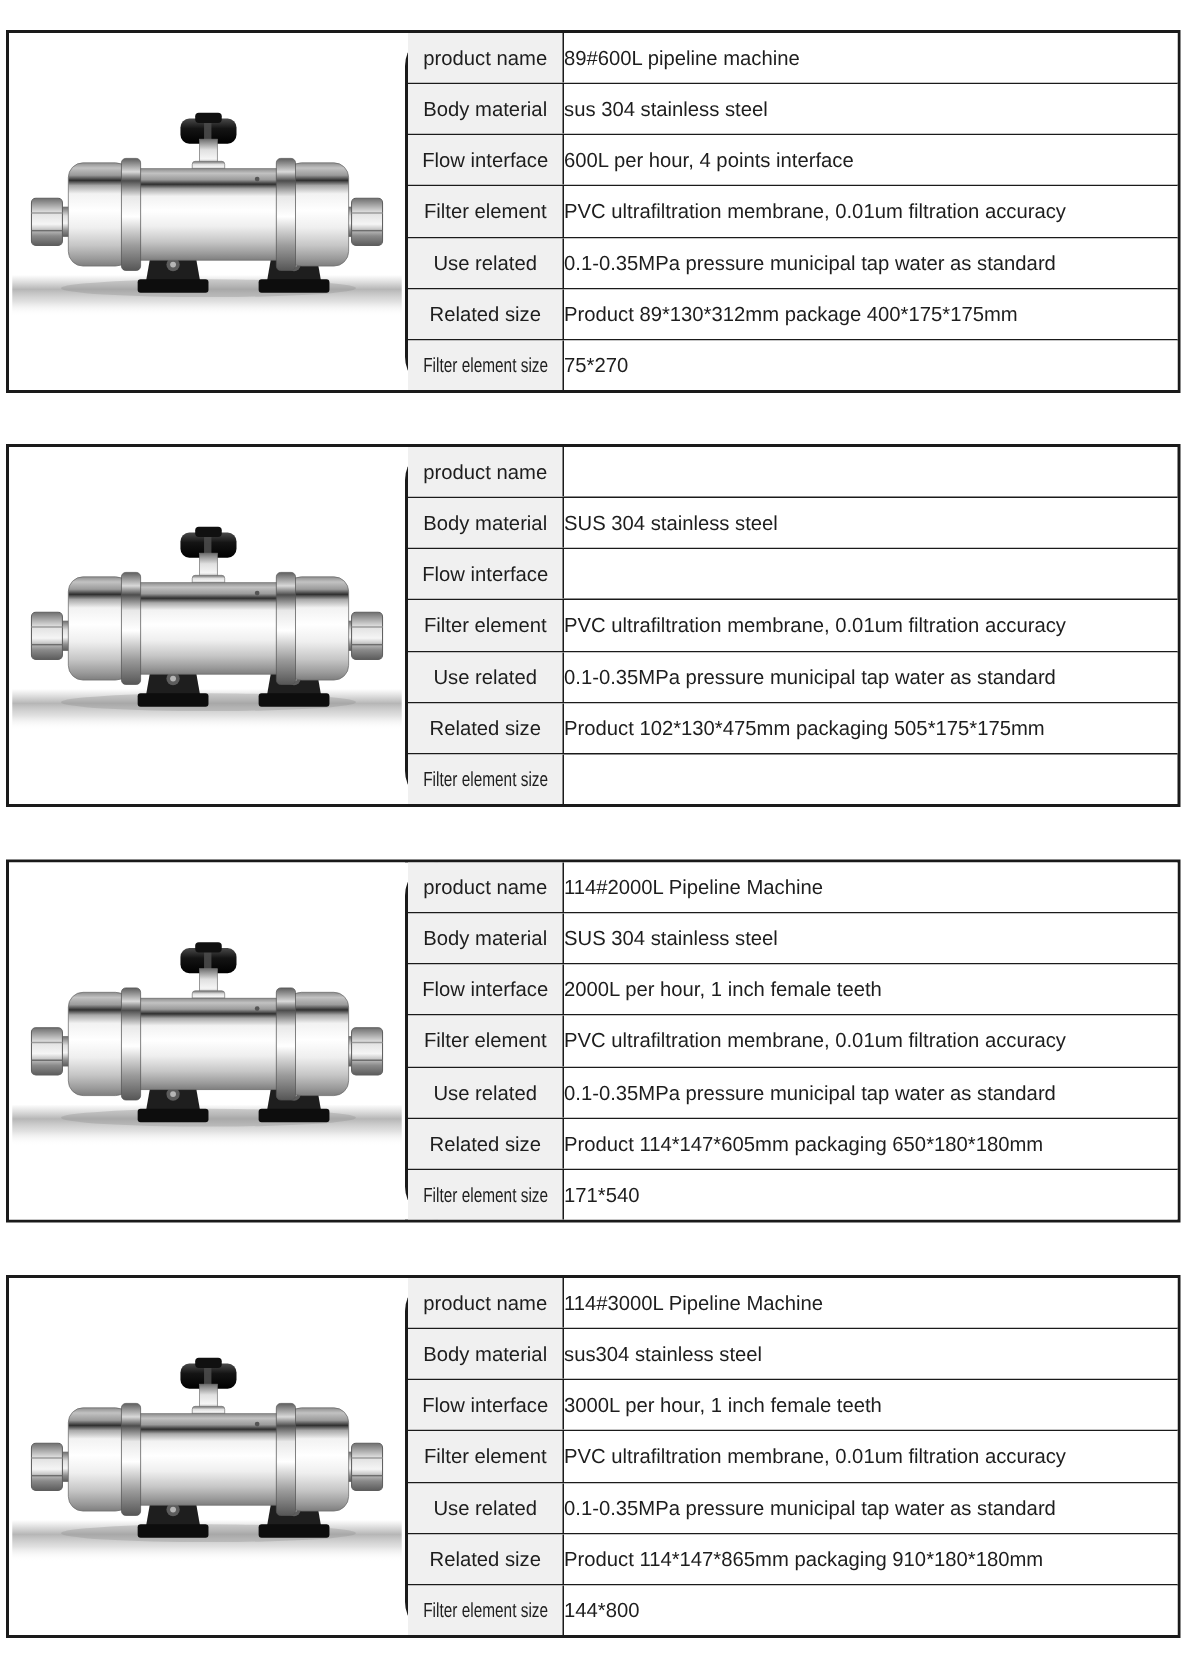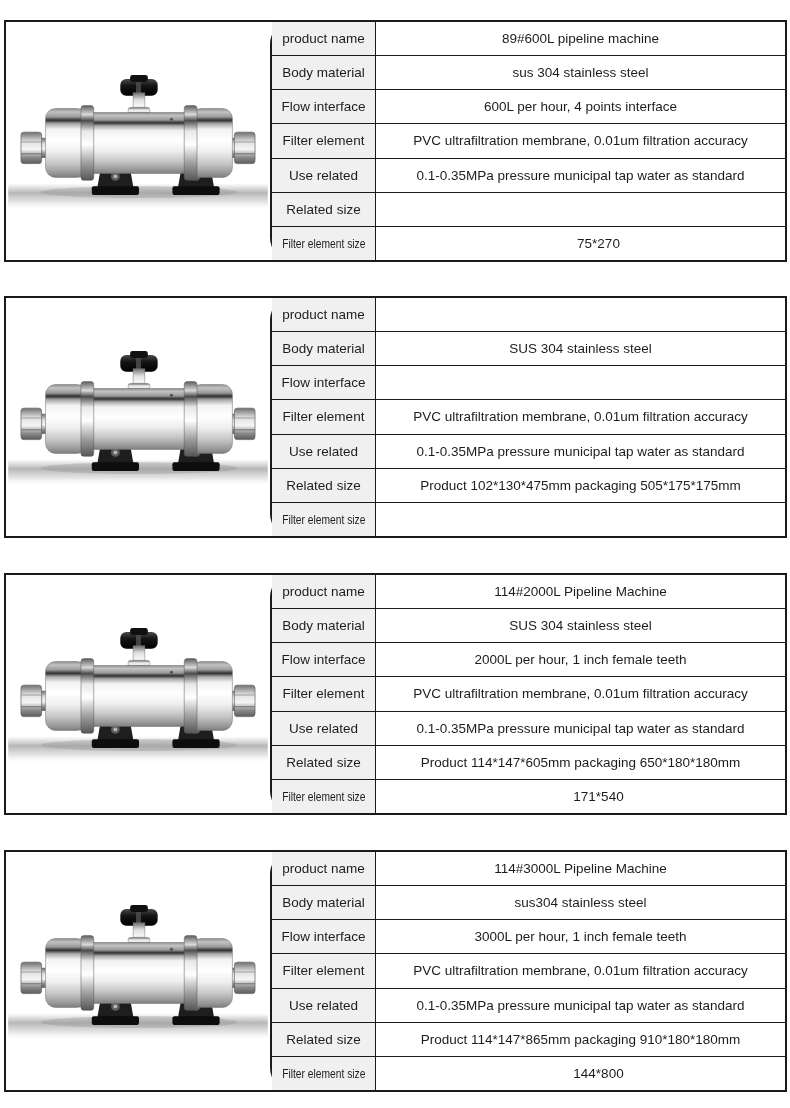--- a/index.html
+++ b/index.html
@@ -28,33 +28,33 @@
     background: #ffffff;
   }
   .photo svg { display: block; width: 100%; height: 100%; }
 
   .spec-table {
     flex: 1 1 auto;
     border-left: 2px solid #1a1a1a;
     display: flex; flex-direction: column; border-radius: 22px;
   }
   .row { flex: 1 1 0; display: flex; border-bottom: 1px solid #1a1a1a; min-height: 0; }
-  .row:last-child { border-bottom: none; gap: 36px; }
+  .row:last-child { border-bottom: none; }
   .cell-label {
     flex: 0 0 103px; width: 103px;
     background: #f0f0f0;
     border-right: 1px solid #1a1a1a;
     display: flex; align-items: center; justify-content: center;
     font-size: 13.5px; color: #1d1d1d;
     overflow: hidden;
   }
   .cell-value {
     flex: 1 1 auto;
     background: #ffffff;
-    display: flex; align-items: center; justify-content: center;
+    display: flex; align-items: center; 
     font-size: 13.5px; color: #1d1d1d;
     white-space: nowrap;
     overflow: hidden;
   }
   .cell-label span, .cell-value span { display: inline-block; white-space: nowrap; }
   .row:last-child .cell-label span { transform: scaleX(0.76); transform-origin: center; }
 </style>
 </head>
 <body>
 
@@ -183,20 +183,23 @@
             <span>Use related</span>
           </div>
         <div class="cell-value">
             <span>0.1-0.35MPa pressure municipal tap water as standard</span>
           </div>
       </div>
       <div class="row">
         <div class="cell-label">
             <span>Related size</span>
           </div>
+        <div class="cell-value">
+            <span>Product 89*130*312mm package 400*175*175mm</span>
+          </div>
       </div>
       <div class="row">
         <div class="cell-label">
             <span>Filter element size</span>
           </div>
         <div class="cell-value">
             <span>75*270</span>
           </div>
       </div>
     </div>

